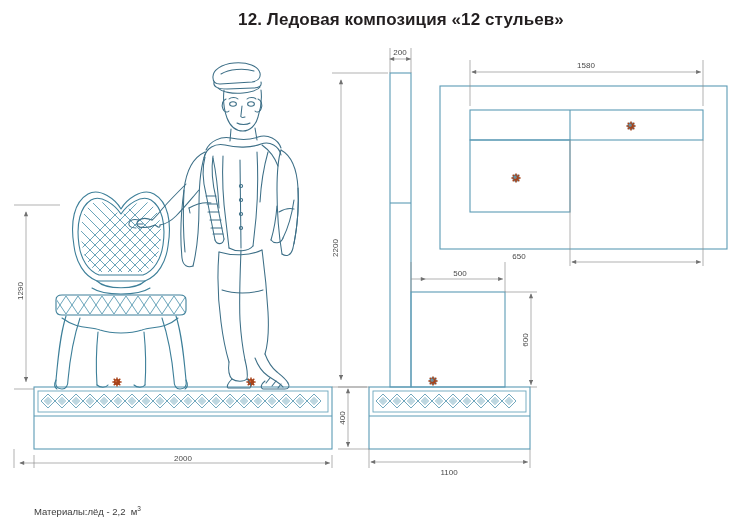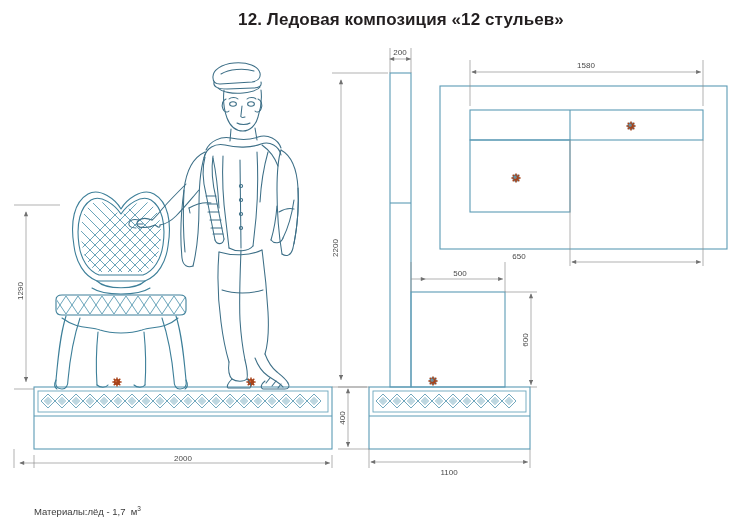--- a/index.html
+++ b/index.html
@@ -314,18 +314,18 @@
 
       <line x1="570" y1="140" x2="570" y2="266"></line>
       <line x1="703" y1="140" x2="703" y2="266"></line>
       <line x1="572" y1="262" x2="701" y2="262" marker-start="url(#arS)" marker-end="url(#ar)"></line>
     </g>
     <text x="586" y="68" font-size="8" fill="#4a4a4a" text-anchor="middle" font-family="Liberation Sans, sans-serif">1580</text>
     <text x="519" y="259" font-size="8" fill="#4a4a4a" text-anchor="middle" font-family="Liberation Sans, sans-serif">650</text>
   </svg>
 
   <div class="notes">
-    <span class="ln"><span>Материалы:</span><span>лёд - 1,7  м</span><sup style="font-size:6.5px">3</sup></span>
+    <span class="ln"><span>Материалы:</span><span>лёд - 2,2  м</span><sup style="font-size:6.5px">3</sup></span>
     
     
   </div>
 
 </div>
 
 </body></html>

